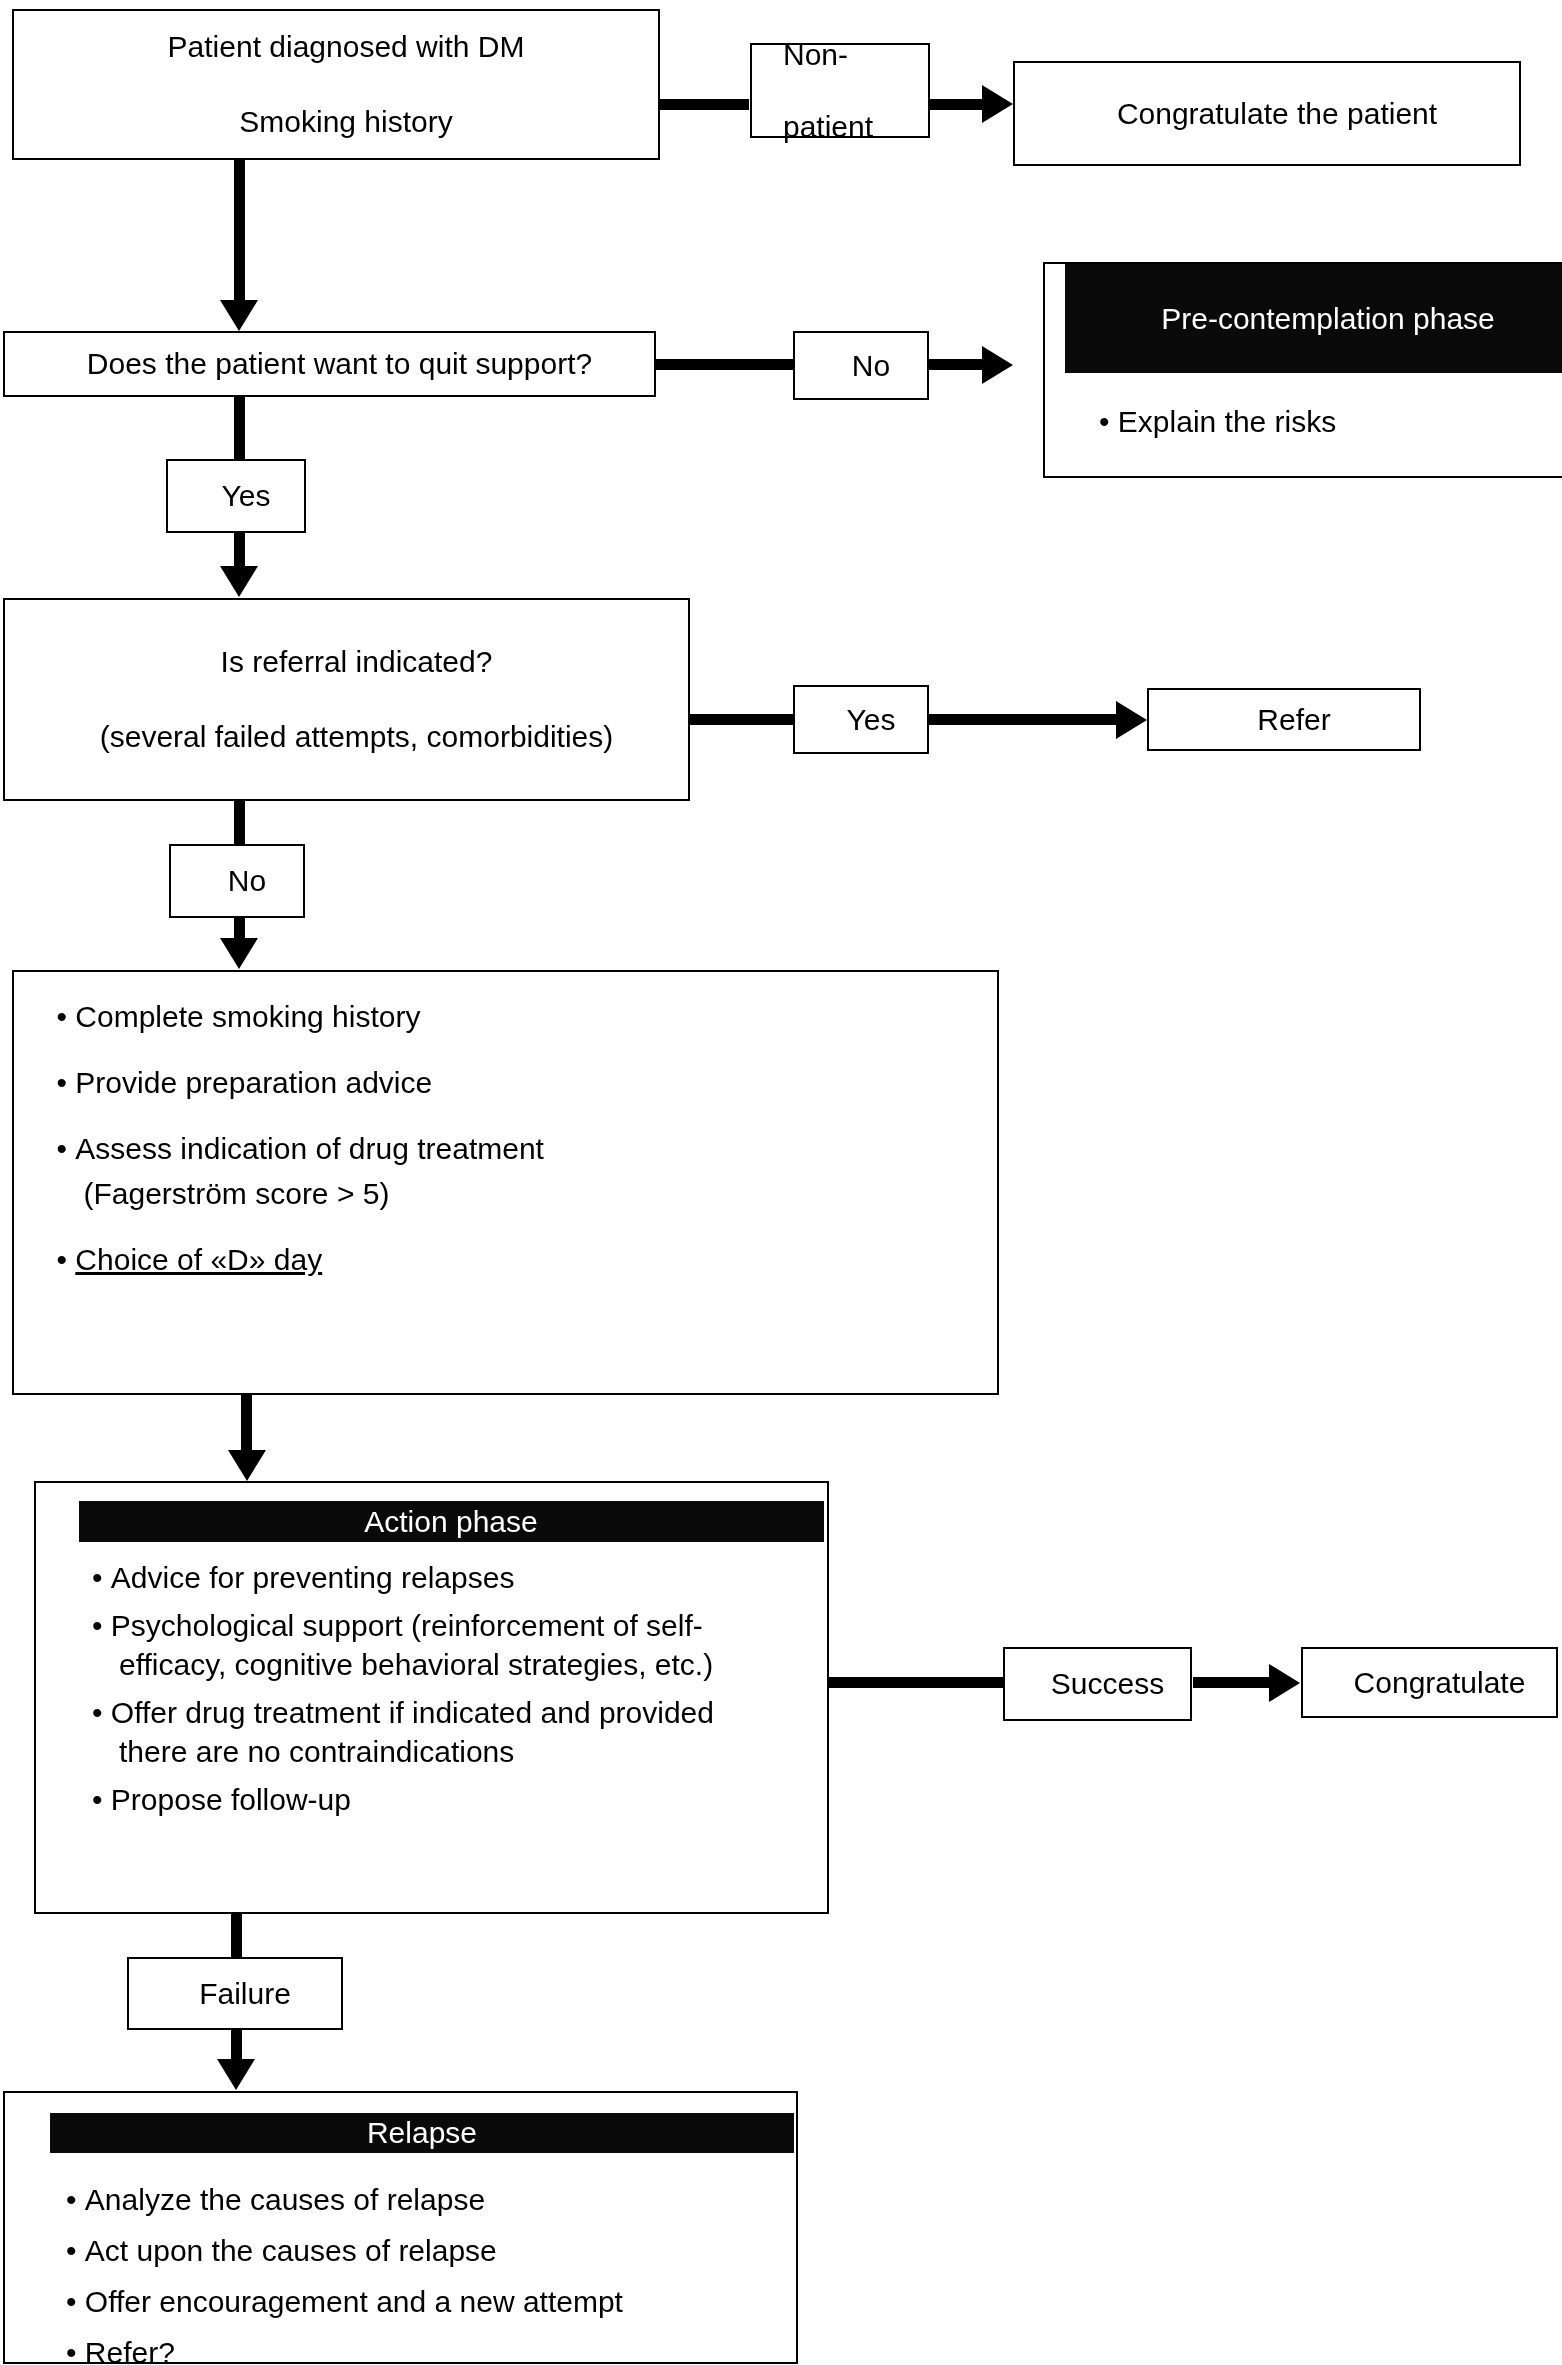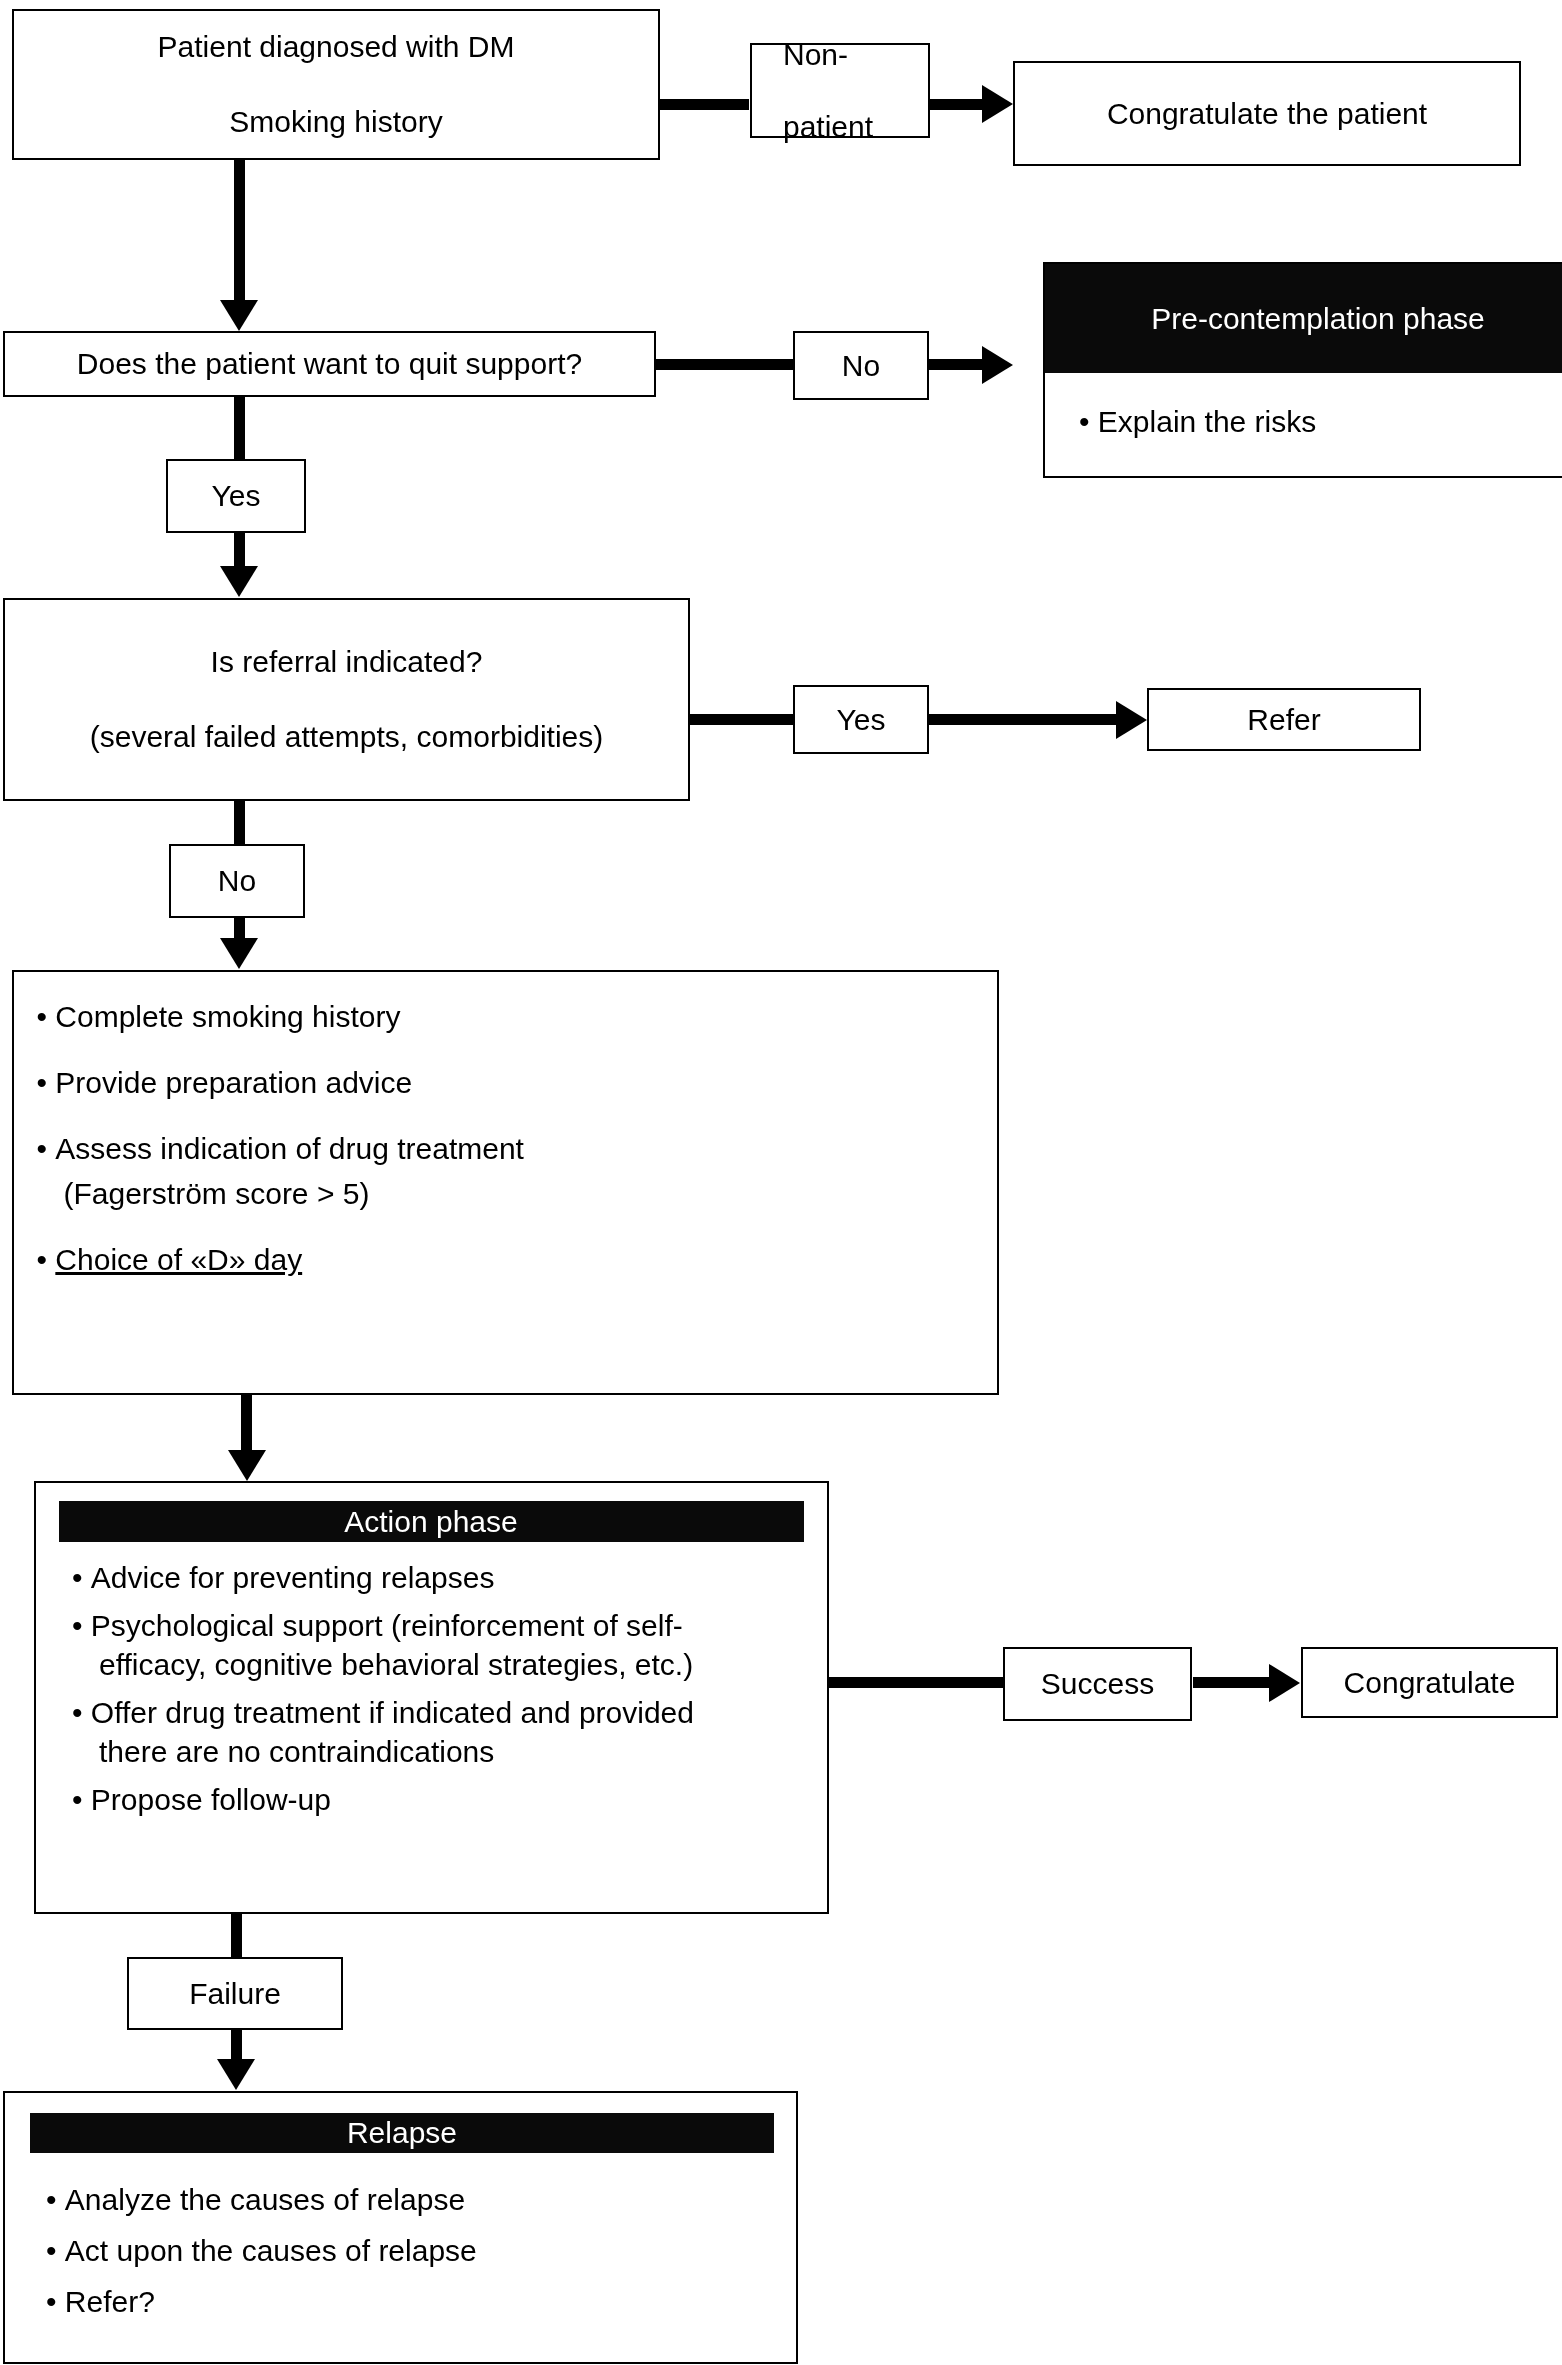--- a/index.html
+++ b/index.html
@@ -1,20 +1,20 @@
 <!DOCTYPE html>
 <html style="font-size:12px"><head>
 <meta charset="utf-8">
 <style>
   * { margin:0; padding:0; box-sizing:border-box; }
   html,body { background:#ffffff; }
   body { font-family:"Liberation Sans", sans-serif; color:#000; }
   .canvas { position:relative; width:1563px; height:2366px; background:#fff; overflow:hidden; }
 
-  .box { position:absolute; border:2.2px solid #000; background:#fff; }
+  .box { position:absolute; border:2.2px solid #000; background:#fff;padding-left:20px; }
   .center { display:flex; align-items:center; justify-content:center; text-align:center; }
   .vcenter { display:flex; flex-direction:column; justify-content:center;gap:36px; }
   .label { font-size:30px; line-height:1.2; }
   .two-line { display:flex; flex-direction:column; align-items:center; justify-content:center; gap:39px; text-align:center; }
 
   .band { background:#0a0a0a; color:#fff; font-size:30px; display:flex; align-items:center; }
   .band-center { justify-content:center; }
   .band-left { justify-content:flex-start; padding-left:12px; }
 
   ul.bullets { list-style:none; font-size:30px; line-height:1.3; }
@@ -97,20 +97,21 @@
 
   <div class="box center label" style="left:1301px; top:1647px; width:257px; height:71px;">Congratulate</div>
 
   <div class="box center label" style="left:127px; top:1957px; width:216px; height:73px;">Failure</div>
 
   <div class="box" style="left:3px; top:2091px; width:795px; height:273px;">
     <div class="band band-center" style="margin:20px 0 0 25px; width:744px; height:40px;">Relapse</div>
     <ul class="bullets medium" style="margin-top:27px; padding-left:41px; padding-right:15px;">
         <li>Analyze the causes of relapse</li>
         <li>Act upon the causes of relapse</li>
+        <li>Offer encouragement and a new attempt</li>
         <li>Refer?</li>
       </ul>
   </div>
 
   <div>
     <div class="hline" style="left:660px; top:99px; width:89px;"></div>
   </div>
   <div>
     <div class="hline" style="left:929px; top:99px; width:54px;"></div>
     <div class="head-right" style="left:982px; top:85px;"></div>

